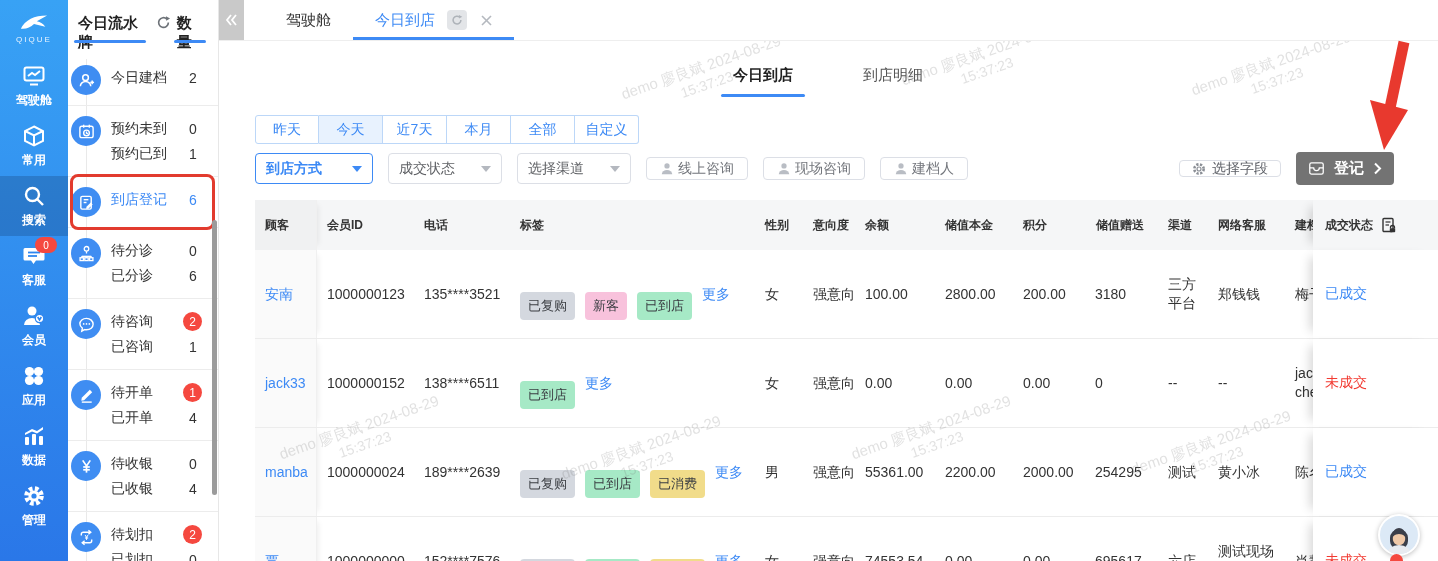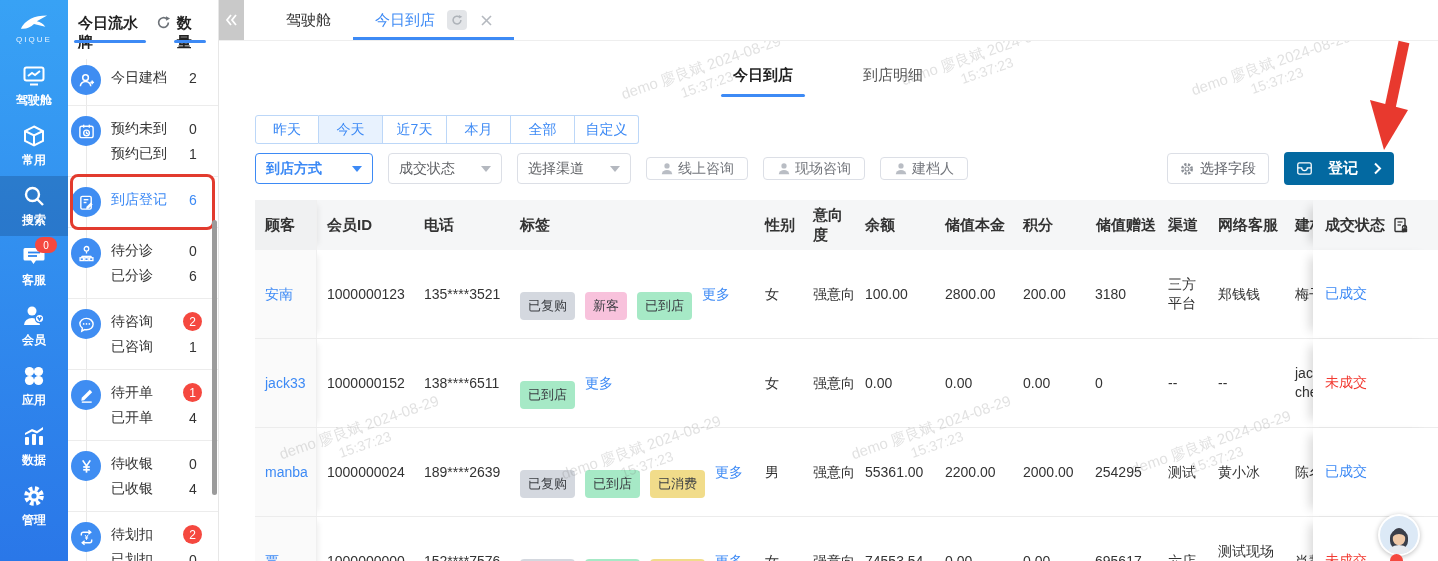--- a/index.html
+++ b/index.html
@@ -67,26 +67,26 @@
   .f2{position:absolute;top:112px;left:37px;right:44px;display:flex;align-items:center;gap:15px;z-index:2;}
   .sel{height:31px;border:1px solid #dcdfe6;border-radius:4px;display:flex;align-items:center;padding:0 10px;font-size:14px;color:#606266;cursor:pointer;box-sizing:border-box;background:#fff;}
   .sel span{flex:1;}
   .sel.pri{border-color:#3d8af5;color:#3d8af5;font-weight:bold;width:118px;}
   .sel.w114{width:114px;}
   .caret{width:0;height:0;border-left:5px solid transparent;border-right:5px solid transparent;border-top:6px solid #b4b8bf;margin-left:10px;}
   .sel.pri .caret{border-top-color:#3d8af5;}
   .pbtn{height:23px;border:1px solid #dcdfe6;border-radius:4px;display:flex;align-items:center;gap:4px;padding:0 13px;font-size:14px;color:#73767c;cursor:pointer;background:#fff;box-sizing:border-box;}
   .pbtn svg{width:14px;height:14px;}
   .spacer{flex:1;}
-  .fieldbtn{height:31px;border:1px solid #dcdfe6;border-radius:4px;display:flex;align-items:center;gap:6px;padding:0 12px;font-size:14px;color:#5c5f66;cursor:pointer;background:#fff;box-sizing:border-box;}
-  .regbtn{height:33px;background:#0369a1;border-radius:4px;display:flex;align-items:center;gap:15px;padding:0 12px;font-size:15px;color:#fff;cursor:pointer;font-weight:bold;}
+  .fieldbtn{height:17px;border:1px solid #dcdfe6;border-radius:4px;display:flex;align-items:center;gap:6px;padding:0 12px;font-size:14px;color:#5c5f66;cursor:pointer;background:#fff;box-sizing:border-box;}
+  .regbtn{height:33px;background:#737373;border-radius:4px;display:flex;align-items:center;gap:9px;padding:0 12px;font-size:15px;color:#fff;cursor:pointer;font-weight:bold;}
 
   
   .tbl{position:absolute;top:160px;left:37px;width:1183px;bottom:-50px;overflow:hidden;z-index:1;}
-  .th{position:relative;height:50px;background:#f5f6f7;display:flex;align-items:center;font-weight:bold;font-size:15px;color:#333;}
+  .th{position:relative;height:50px;background:#f5f6f7;display:flex;align-items:center;font-weight:bold;font-size:12px;color:#333;}
   .tr{position:relative;height:88px;display:flex;align-items:center;border-bottom:1px solid #ececec;font-size:14px;color:#333;background:#fff;}
   .cell{padding-left:10px;box-sizing:border-box;display:flex;align-items:center;height:100%;line-height:1.35;}
   .c0{width:62px;background:#fafafa;border-right:1px solid #f0f0f0;box-shadow:6px 0 6px -5px rgba(0,0,0,0.08);}
   .th .c0{background:#f0f1f2;}
   .c1{width:97px;}.c2{width:96px;}.c3{width:245px;gap:10px;}.c4{width:48px;}.c5{width:52px;}
   .c6{width:80px;}.c7{width:78px;}.c8{width:72px;}.c9{width:73px;}.c10{width:50px;}
   .c11{width:77px;}.c12{width:60px;}
   .cdeal{position:absolute;right:0;top:0;bottom:0;width:125px;background:#fff;box-shadow:-10px 0 10px -7px rgba(0,0,0,0.16);display:flex;align-items:center;padding-left:12px;box-sizing:border-box;z-index:3;}
   .th .cdeal{background:#f5f6f7;gap:8px;}
   .name{color:#3d8af5;cursor:pointer;}

